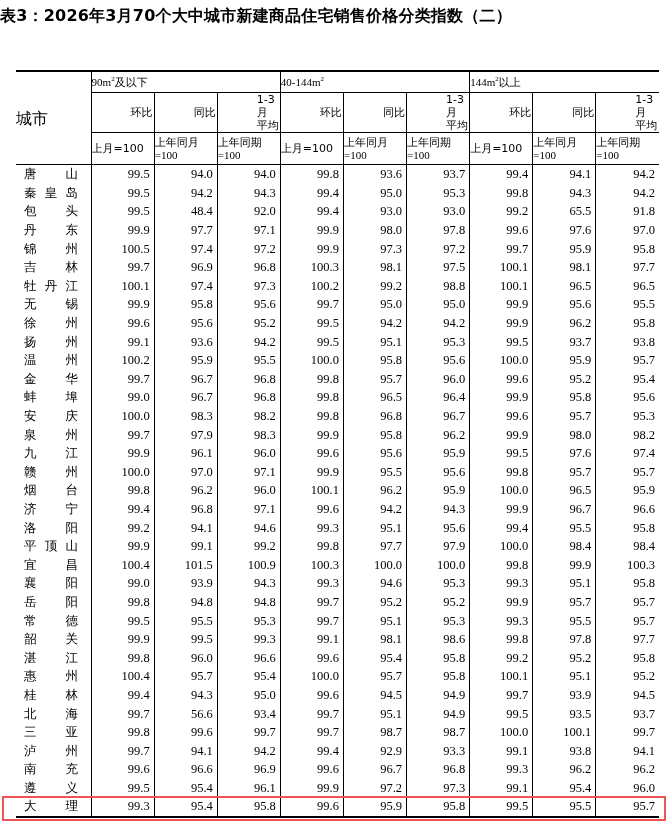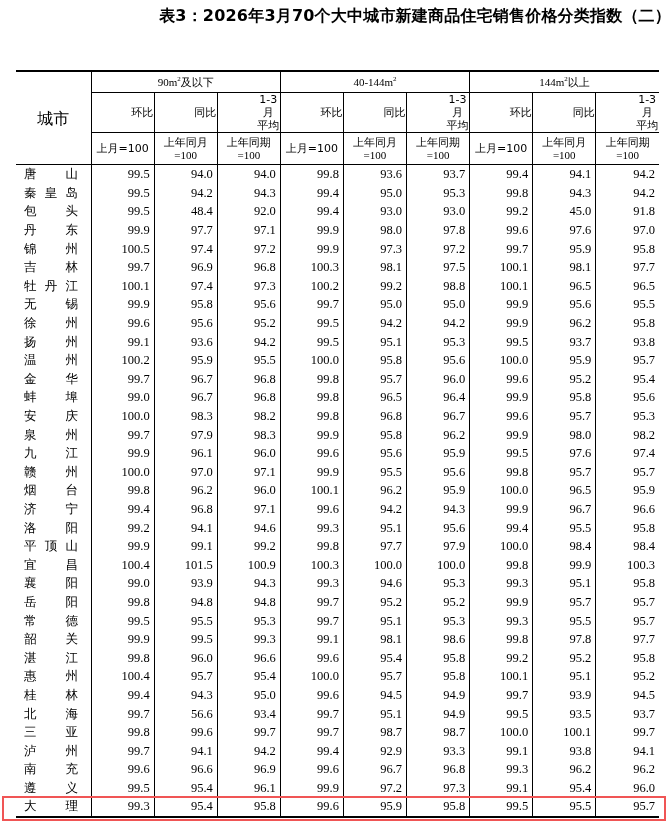--- a/index.html
+++ b/index.html
@@ -1,22 +1,22 @@
 <!DOCTYPE html>
 <html><head>
 <meta charset="utf-8">
 <style>
   html,body{margin:0;padding:0;background:#fff;}
   body{width:671px;height:827px;position:relative;overflow:hidden;font-family:"DejaVu Serif","Liberation Serif",serif;color:#000;}
-  .title{position:absolute;left:0;top:6px;width:671px;text-align:right;font-size:16px;font-weight:bold;font-family:"DejaVu Sans","Liberation Sans",sans-serif;letter-spacing:0.2px;}
+  .title{position:absolute;left:0;top:6px;width:671px;text-align:left;font-size:16px;font-weight:bold;font-family:"DejaVu Sans","Liberation Sans",sans-serif;letter-spacing:0.2px;}
   table{position:absolute;left:16px;top:70px;border-collapse:collapse;table-layout:fixed;width:643px;}
   col.city{width:75px;}
   col.c{width:63px;}
   th,td{padding:0;margin:0;}
-  thead th{font-weight:normal;font-family:"DejaVu Sans","Liberation Sans",sans-serif;font-size:11px;text-align:center;vertical-align:middle;border-left:1px solid #000;border-bottom:1px solid #000;line-height:13px;}
+  thead th{font-weight:normal;font-family:"DejaVu Sans","Liberation Sans",sans-serif;font-size:11px;text-align:left;vertical-align:middle;border-left:1px solid #000;border-bottom:1px solid #000;line-height:13px;}
   thead tr:first-child th{border-top:2px solid #000;}
   thead th.city-h{border-left:none;font-size:16px;}
   thead tr.r1 th{height:20px;}
   thead tr.r2 th{height:32px;padding-left:39px;}
   thead tr.r3 th{height:31px;}
   .num-h{font-family:"Liberation Serif","DejaVu Serif",serif;}
   tbody td{font-family:"Liberation Serif","DejaVu Serif",serif;font-size:12.5px;height:18.6px;line-height:18px;text-align:right;padding-right:4px;border-left:1px solid #000;}
   tbody td.city{border-left:none;text-align:left;padding-left:8px;padding-right:0;font-family:"DejaVu Sans","Liberation Sans",sans-serif;font-size:12.5px;}
   .cn{display:flex;justify-content:space-between;width:54px;}
   tbody tr:last-child td{border-bottom:2px solid #000;}
@@ -170,21 +170,21 @@
             <span>头</span>
           </div>
         </td>
         <td>99.5</td>
         <td>48.4</td>
         <td>92.0</td>
         <td>99.4</td>
         <td>93.0</td>
         <td>93.0</td>
         <td>99.2</td>
-        <td>45.0</td>
+        <td>65.5</td>
         <td>91.8</td>
       </tr>
       <tr>
         <td class="city">
           <div class="cn">
             <span>丹</span>
             <span></span>
             <span>东</span>
           </div>
         </td>

